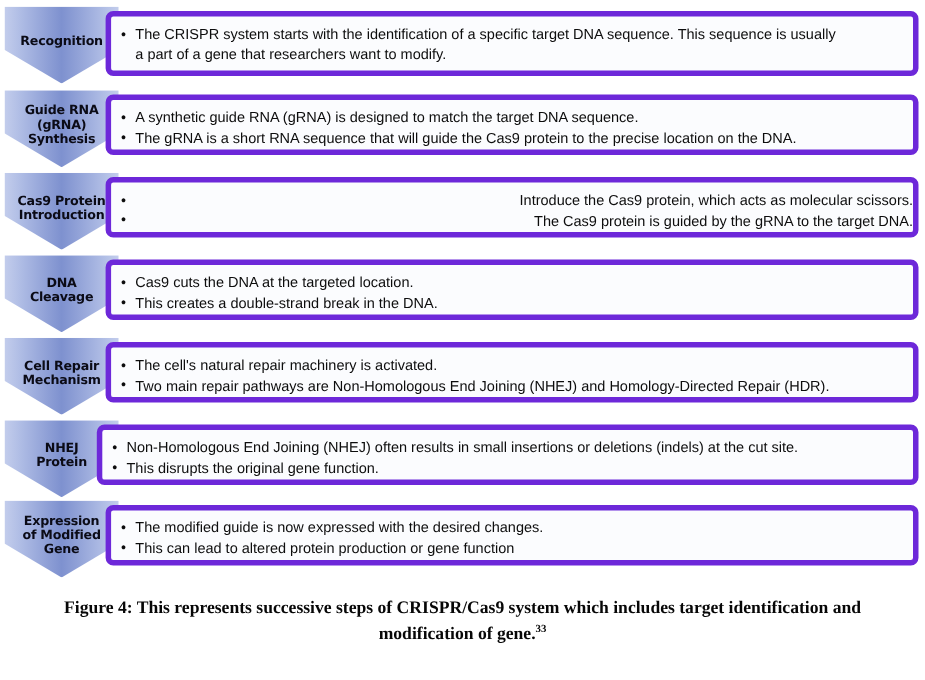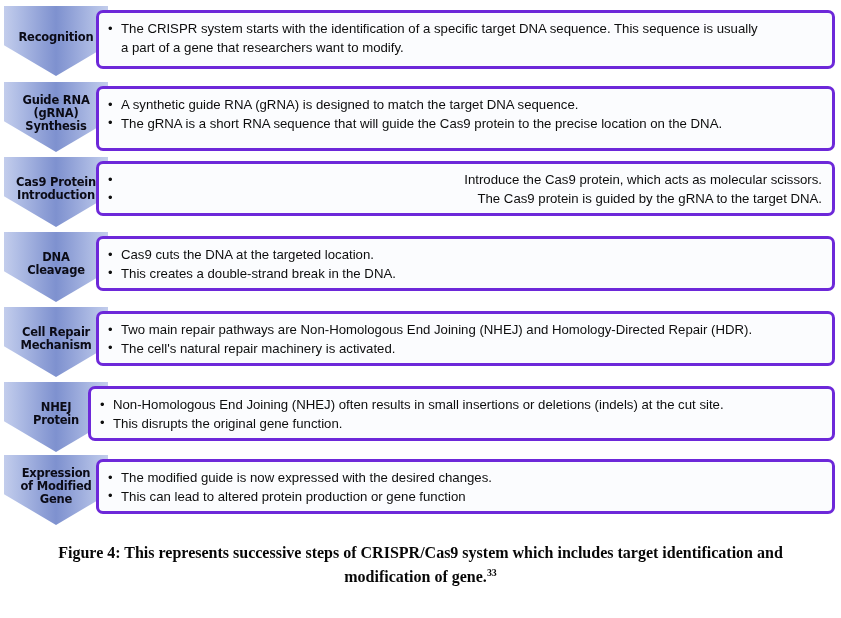--- a/index.html
+++ b/index.html
@@ -67,23 +67,23 @@
     color: #0b0b16;
     padding-bottom: 7px;
     pointer-events: none;
   }
   .chevron-label span { display: block; width: 104px; }
 
   
   .callout {
     position: absolute;
     background: #fbfcfe;
-    border: 3px solid #6d28d9;
+    border: 5px solid #6d28d9;
     border-radius: 7px;
-    padding: 7px 10px 7px 8px;
+    padding: 7px 0 7px 8px;
   }
   .callout ul {
     margin: 0;
     padding: 0;
     list-style: none;
   }
   .callout li {
     position: relative;
     padding-left: 14px;
     font-family: "Liberation Sans", sans-serif;
@@ -141,21 +141,21 @@
 
   <div class="step-row" data-name="process-step-guide-rna-synthesis" style="top:82px; height:70px;">
     <div class="chevron" data-name="chevron-shape-guide-rna-synthesis"></div>
     <div class="chevron-label" data-name="chevron-label-guide-rna-synthesis">
       <div>
         <span data-name="chevron-label-line">Guide RNA</span>
         <span data-name="chevron-label-line">(gRNA)</span>
         <span data-name="chevron-label-line">Synthesis</span>
       </div>
     </div>
-    <div class="callout" data-name="callout-box-guide-rna-synthesis" style="left:96px; top:4px; width:739px; height:65px;">
+    <div class="callout" data-name="callout-box-guide-rna-synthesis" style="left:96px; top:4px; width:739px; height:55px;">
       <ul data-name="bullet-list">
         <li data-name="bullet-item">A synthetic guide RNA (gRNA) is designed to match the target DNA sequence.</li>
         <li data-name="bullet-item">The gRNA is a short RNA sequence that will guide the Cas9 protein to the precise location on the DNA.</li>
       </ul>
     </div>
   </div>
 
   <div class="step-row" data-name="process-step-cas9-protein-introduction" style="top:157px; height:70px;">
     <div class="chevron" data-name="chevron-shape-cas9-protein-introduction"></div>
     <div class="chevron-label" data-name="chevron-label-cas9-protein-introduction">
@@ -191,22 +191,22 @@
   <div class="step-row" data-name="process-step-cell-repair-mechanism" style="top:307px; height:70px;">
     <div class="chevron" data-name="chevron-shape-cell-repair-mechanism"></div>
     <div class="chevron-label" data-name="chevron-label-cell-repair-mechanism">
       <div>
         <span data-name="chevron-label-line">Cell Repair</span>
         <span data-name="chevron-label-line">Mechanism</span>
       </div>
     </div>
     <div class="callout" data-name="callout-box-cell-repair-mechanism" style="left:96px; top:4px; width:739px; height:55px;">
       <ul data-name="bullet-list">
+        <li data-name="bullet-item">The cell's natural repair machinery is activated.</li>
         <li data-name="bullet-item">Two main repair pathways are Non-Homologous End Joining (NHEJ) and Homology-Directed Repair (HDR).</li>
-        <li data-name="bullet-item">The cell's natural repair machinery is activated.</li>
       </ul>
     </div>
   </div>
 
   <div class="step-row" data-name="process-step-nhej-repair" style="top:382px; height:70px;">
     <div class="chevron" data-name="chevron-shape-nhej-repair"></div>
     <div class="chevron-label" data-name="chevron-label-nhej-repair">
       <div>
         <span data-name="chevron-label-line">NHEJ</span>
         <span data-name="chevron-label-line">Protein</span>

